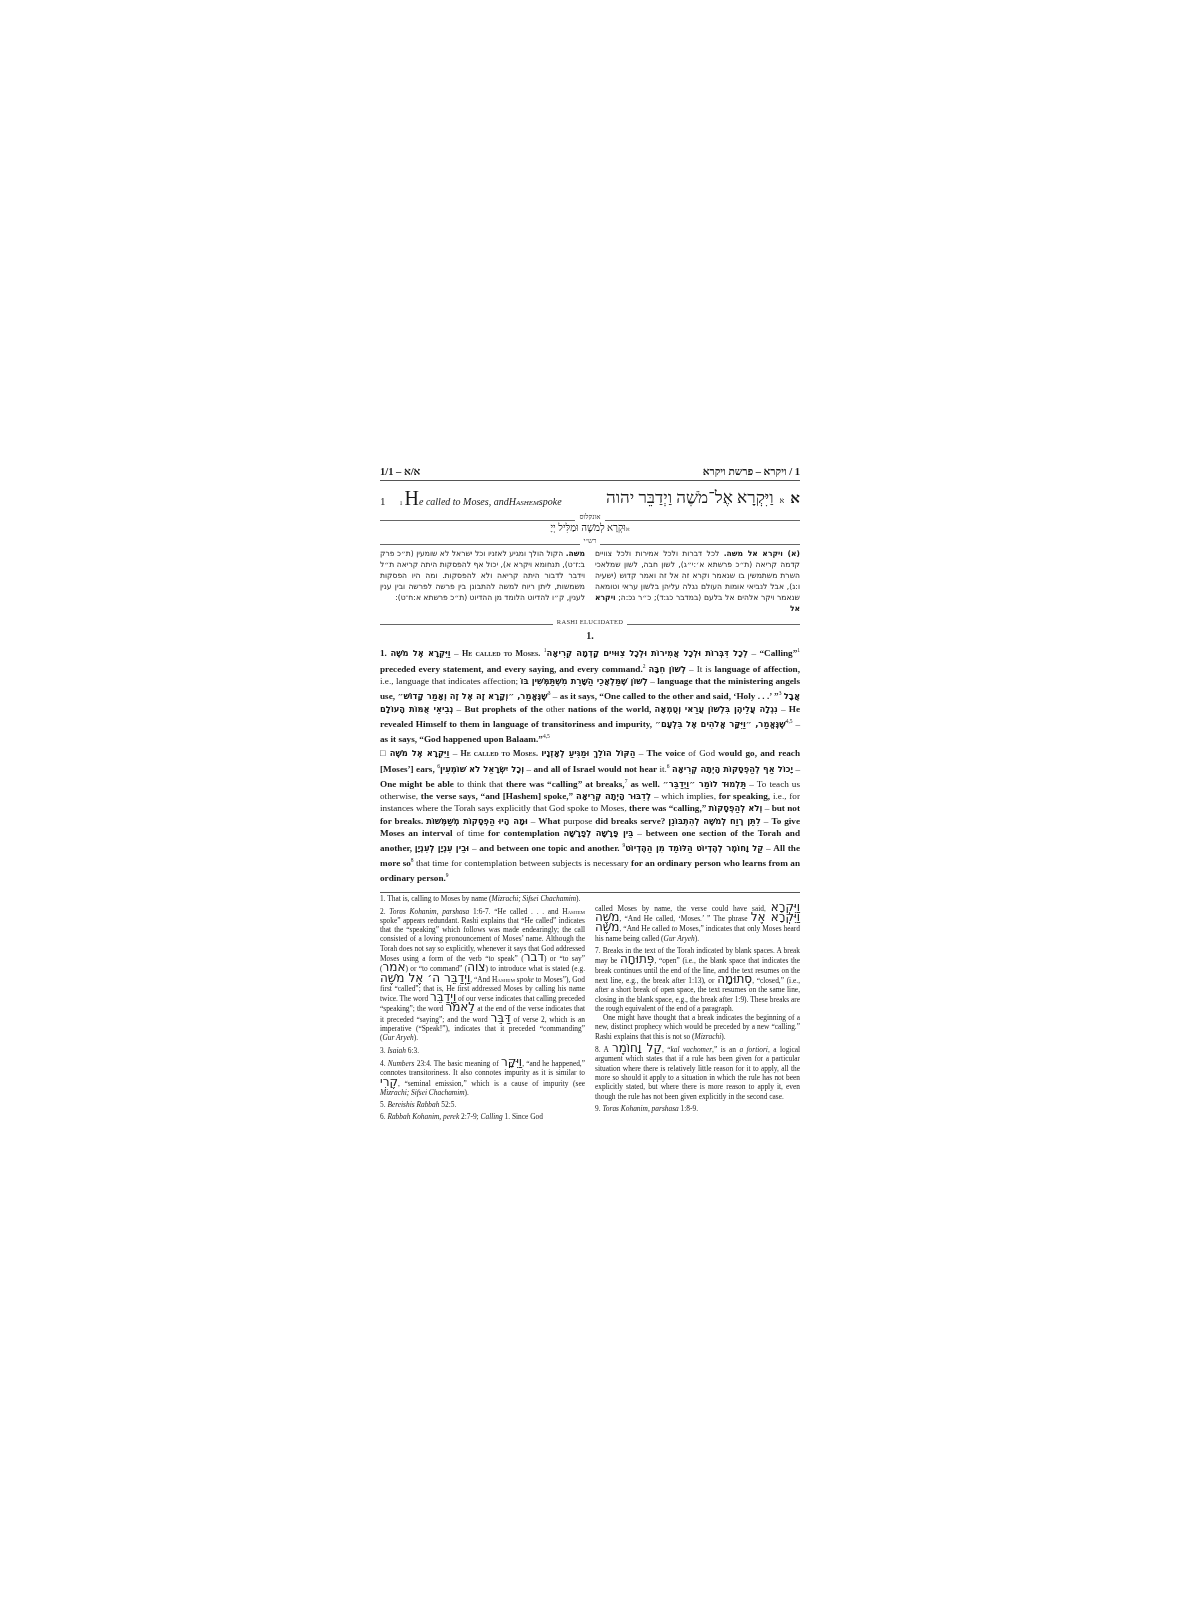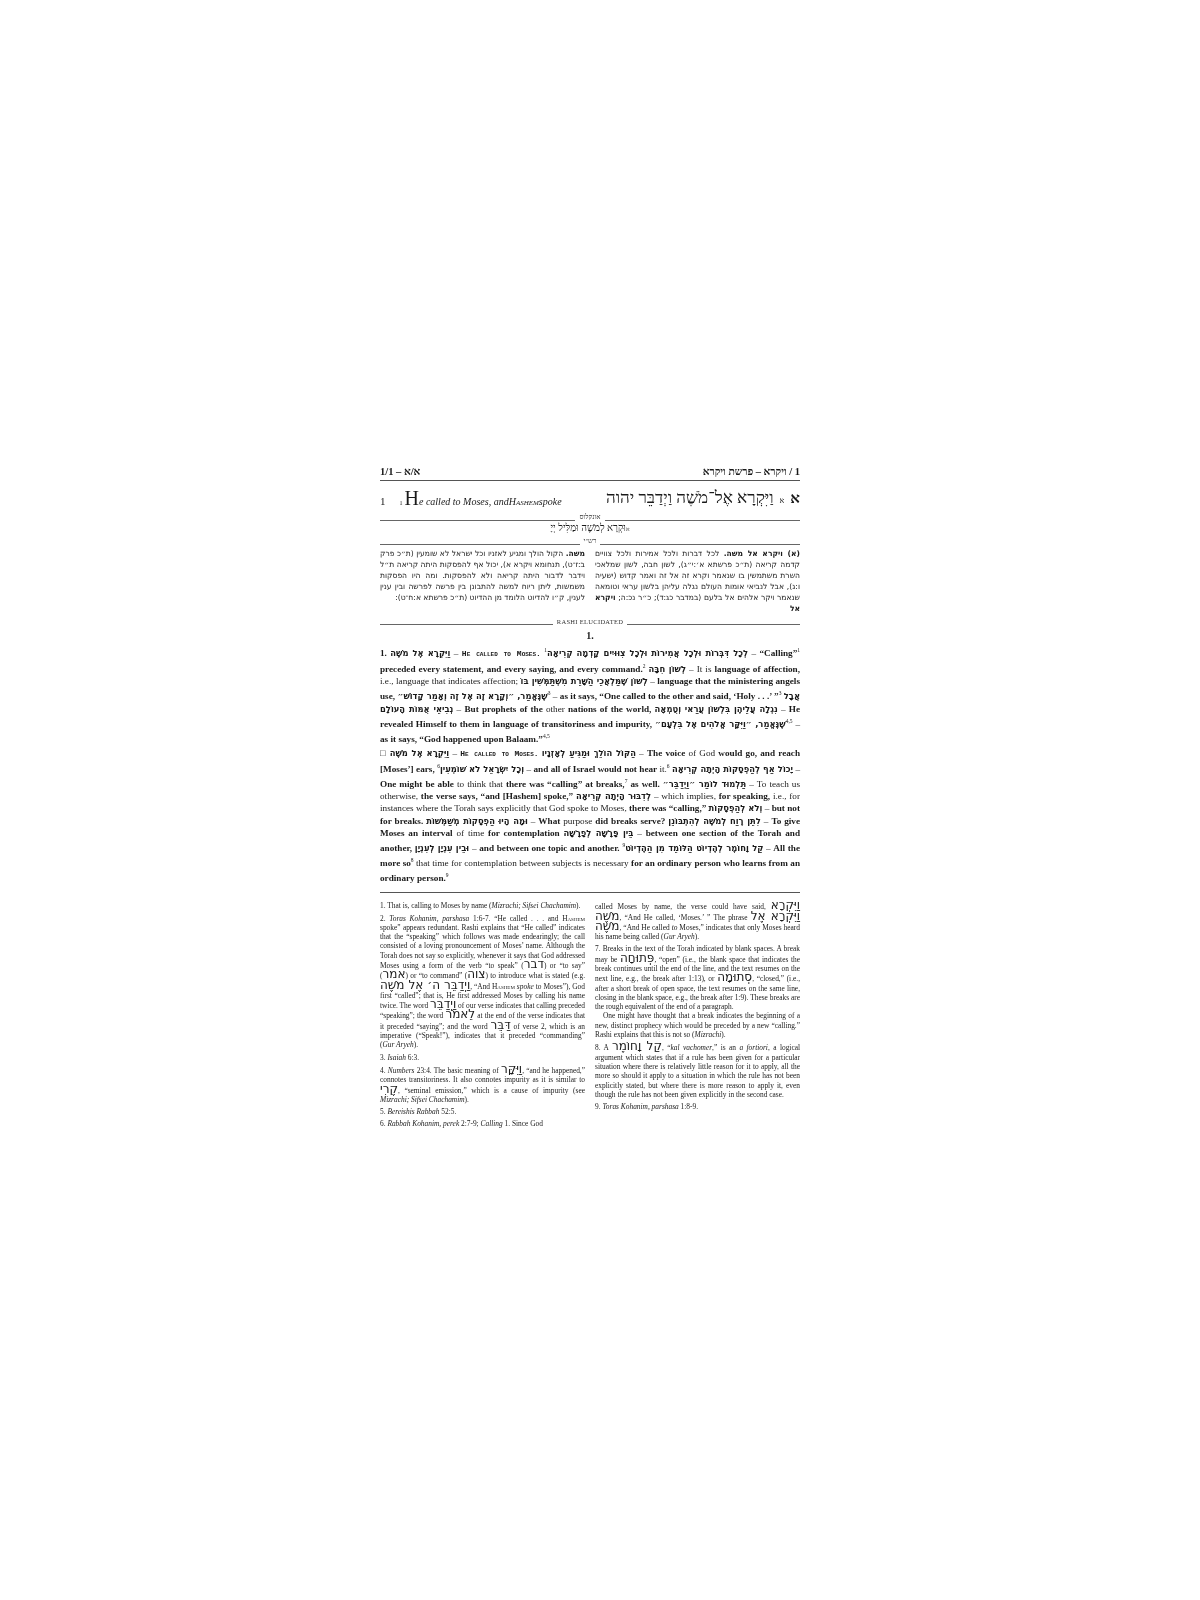--- a/index.html
+++ b/index.html
@@ -22,25 +22,25 @@
   .section-rule span { padding:0 4px; }
   .onkelos { text-align:center; font-size:10px; direction:rtl; margin-top:1px; }
   .onkelos .vletter { font-size:6px; }
   .rashi-cols { display:flex; flex-direction:row-reverse; gap:10px; margin-top:3px; }
   .rashi-col { flex:1; direction:rtl; text-align:justify; font-size:7.6px; line-height:11px; font-family:"DejaVu Sans", sans-serif; }
   .rashi-col b { font-weight:bold; }
   .elucidated-num { text-align:center; font-weight:bold; font-size:10px; margin:5px 0 3px; }
   .elucidation { font-size:9.2px; line-height:12.1px; text-align:justify; }
   .elucidation p { margin:0 0 2px 0; }
   .elucidation b { font-weight:bold; }
-  .elucidation .sc { font-variant:small-caps; font-size:8px;font-family:Liberation Mono, monospace; }
+  .elucidation .sc { font-variant:small-caps; font-size:8px; }
   .elucidation .hb { font-family:"DejaVu Sans", sans-serif; font-weight:bold; font-size:8.4px; }
   .elucidation sup, .notes sup { font-size:5.5px; }
   .notes-rule { border-top:1px solid #555; margin-top:8px; }
-  .notes { display:flex; gap:10px; margin-top:8px; font-size:7.4px; line-height:9.3px; }
+  .notes { display:flex; gap:10px; margin-top:1px; font-size:7.4px; line-height:9.3px;align-items:center; }
   .notes-col { flex:1; text-align:justify; }
   .note { margin:0 0 3px 0; }
   .note i { font-style:italic; }
   .note .sc { font-variant:small-caps; }
   .note .hb { font-family:"DejaVu Sans", sans-serif; font-size:12px; }
   .note .indent { text-indent:8px; display:block; }
 </style>
 </head>
 <body>
 

